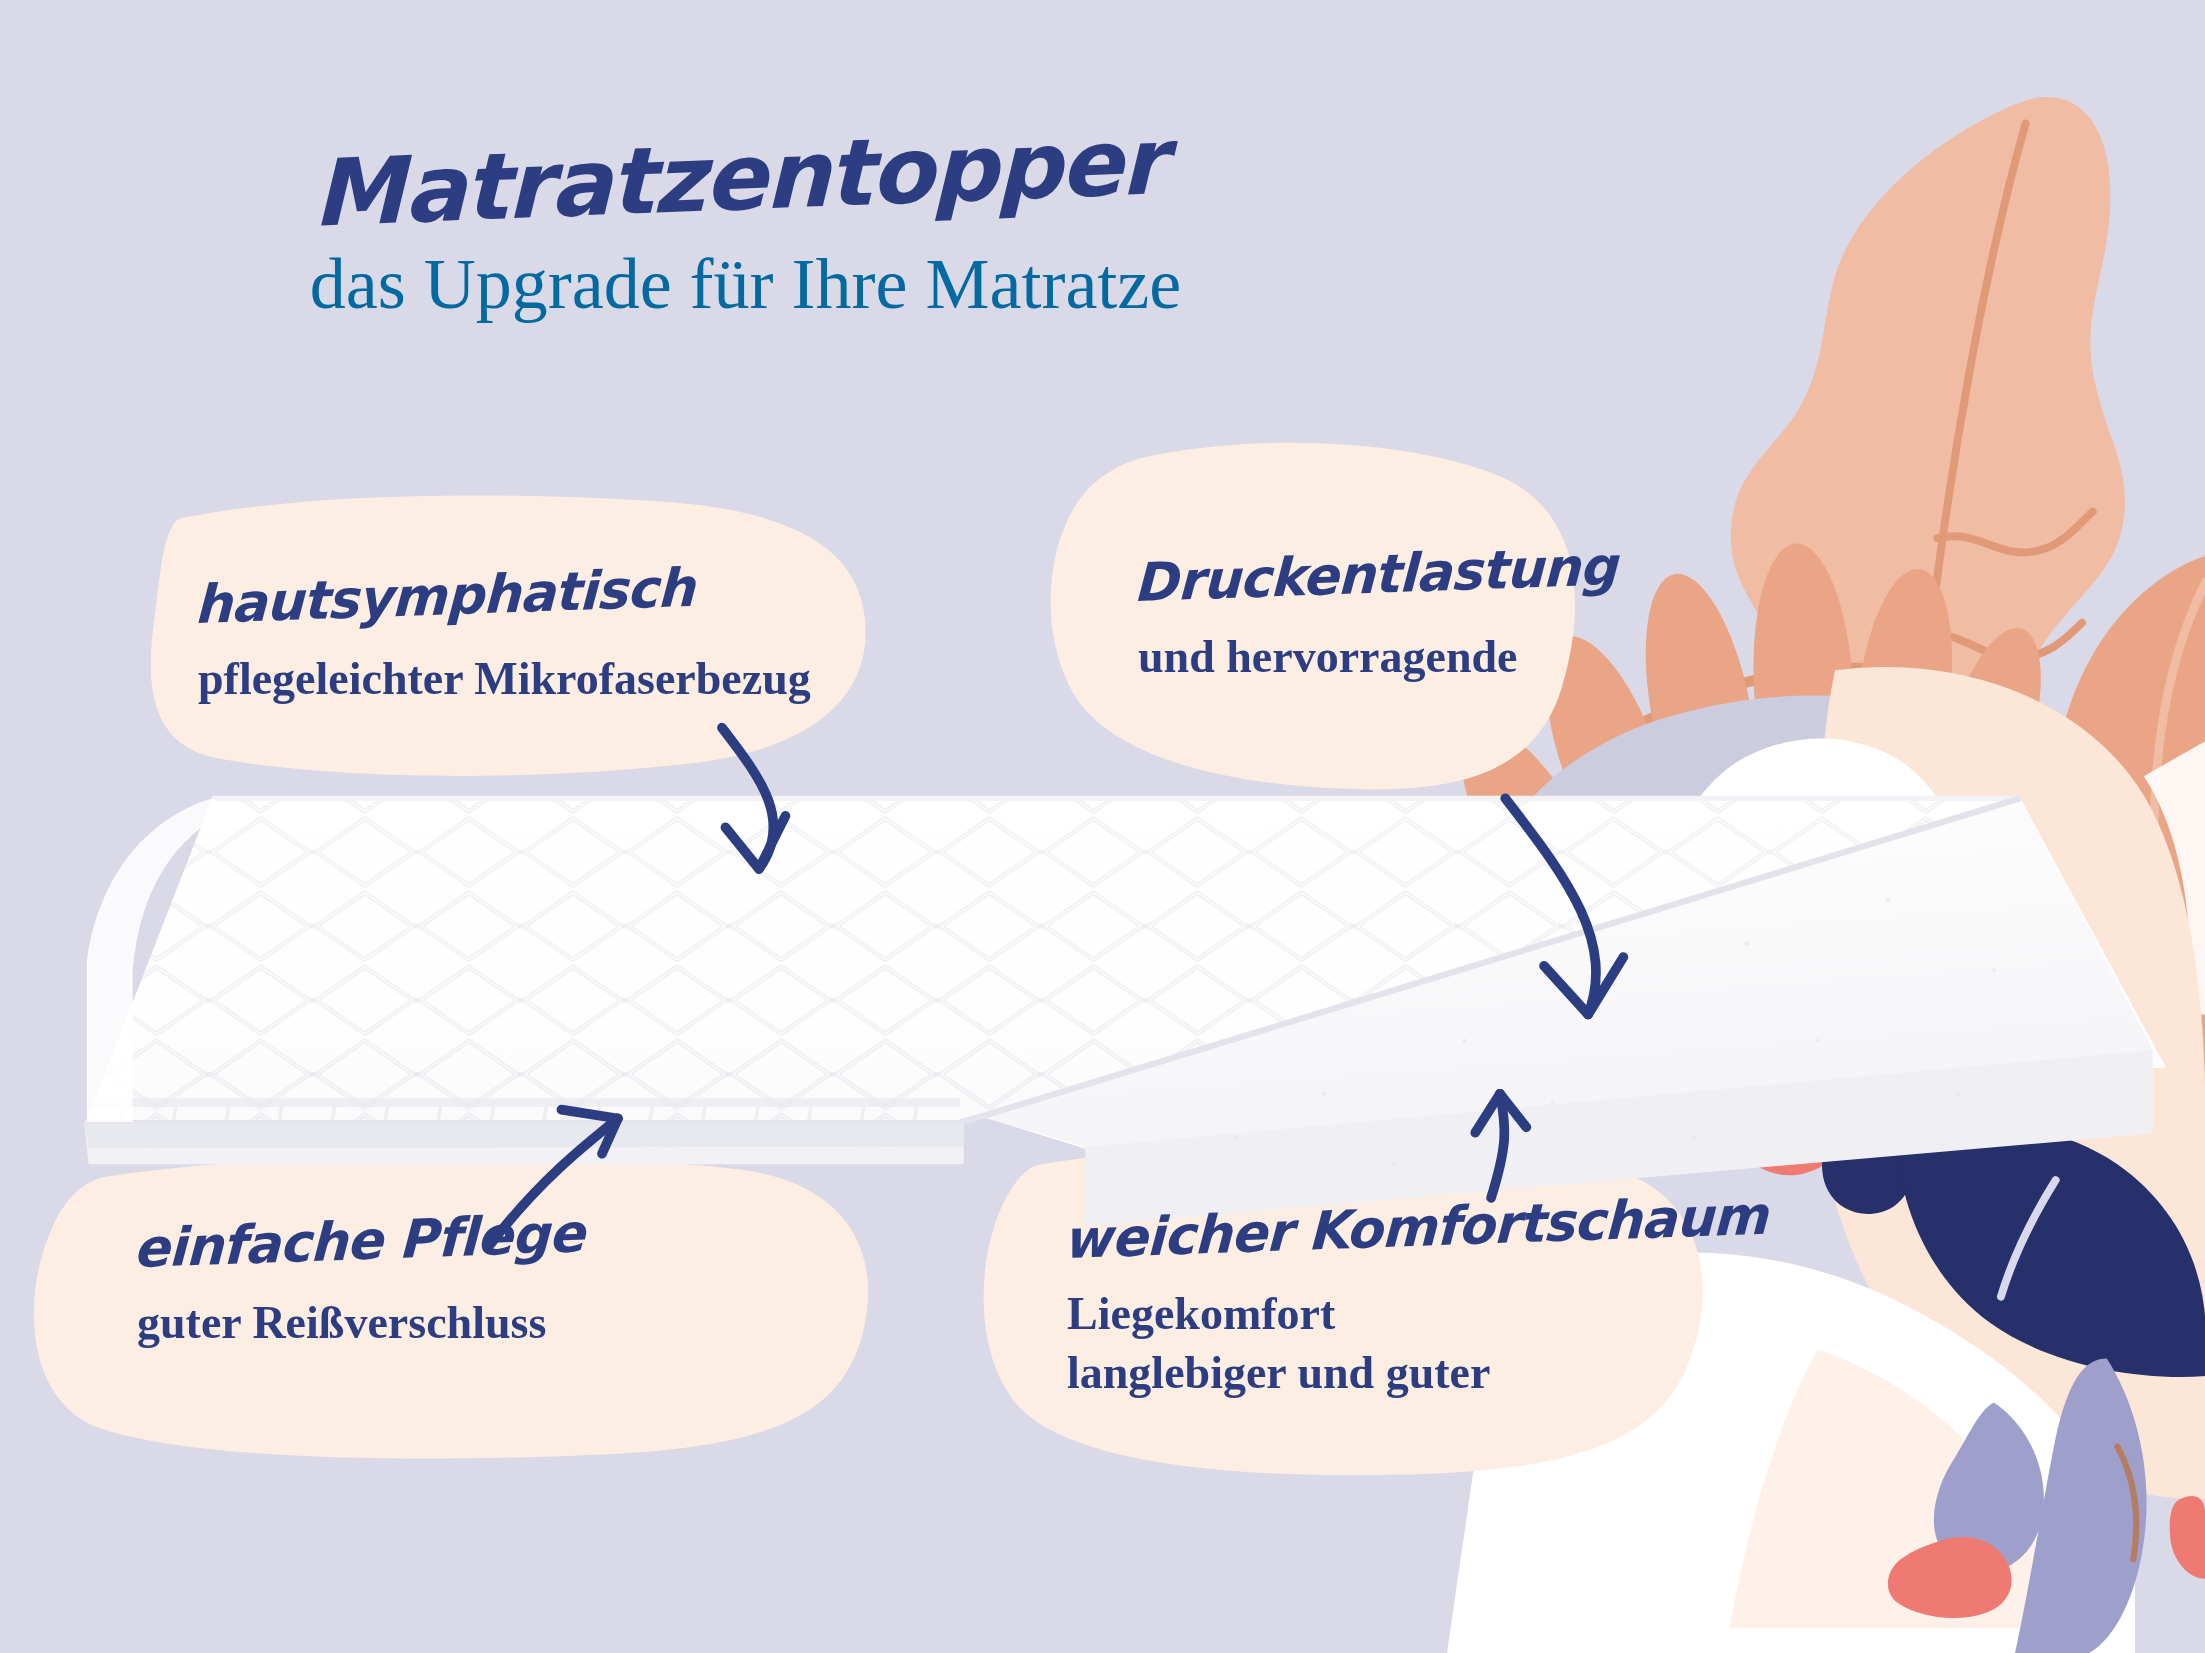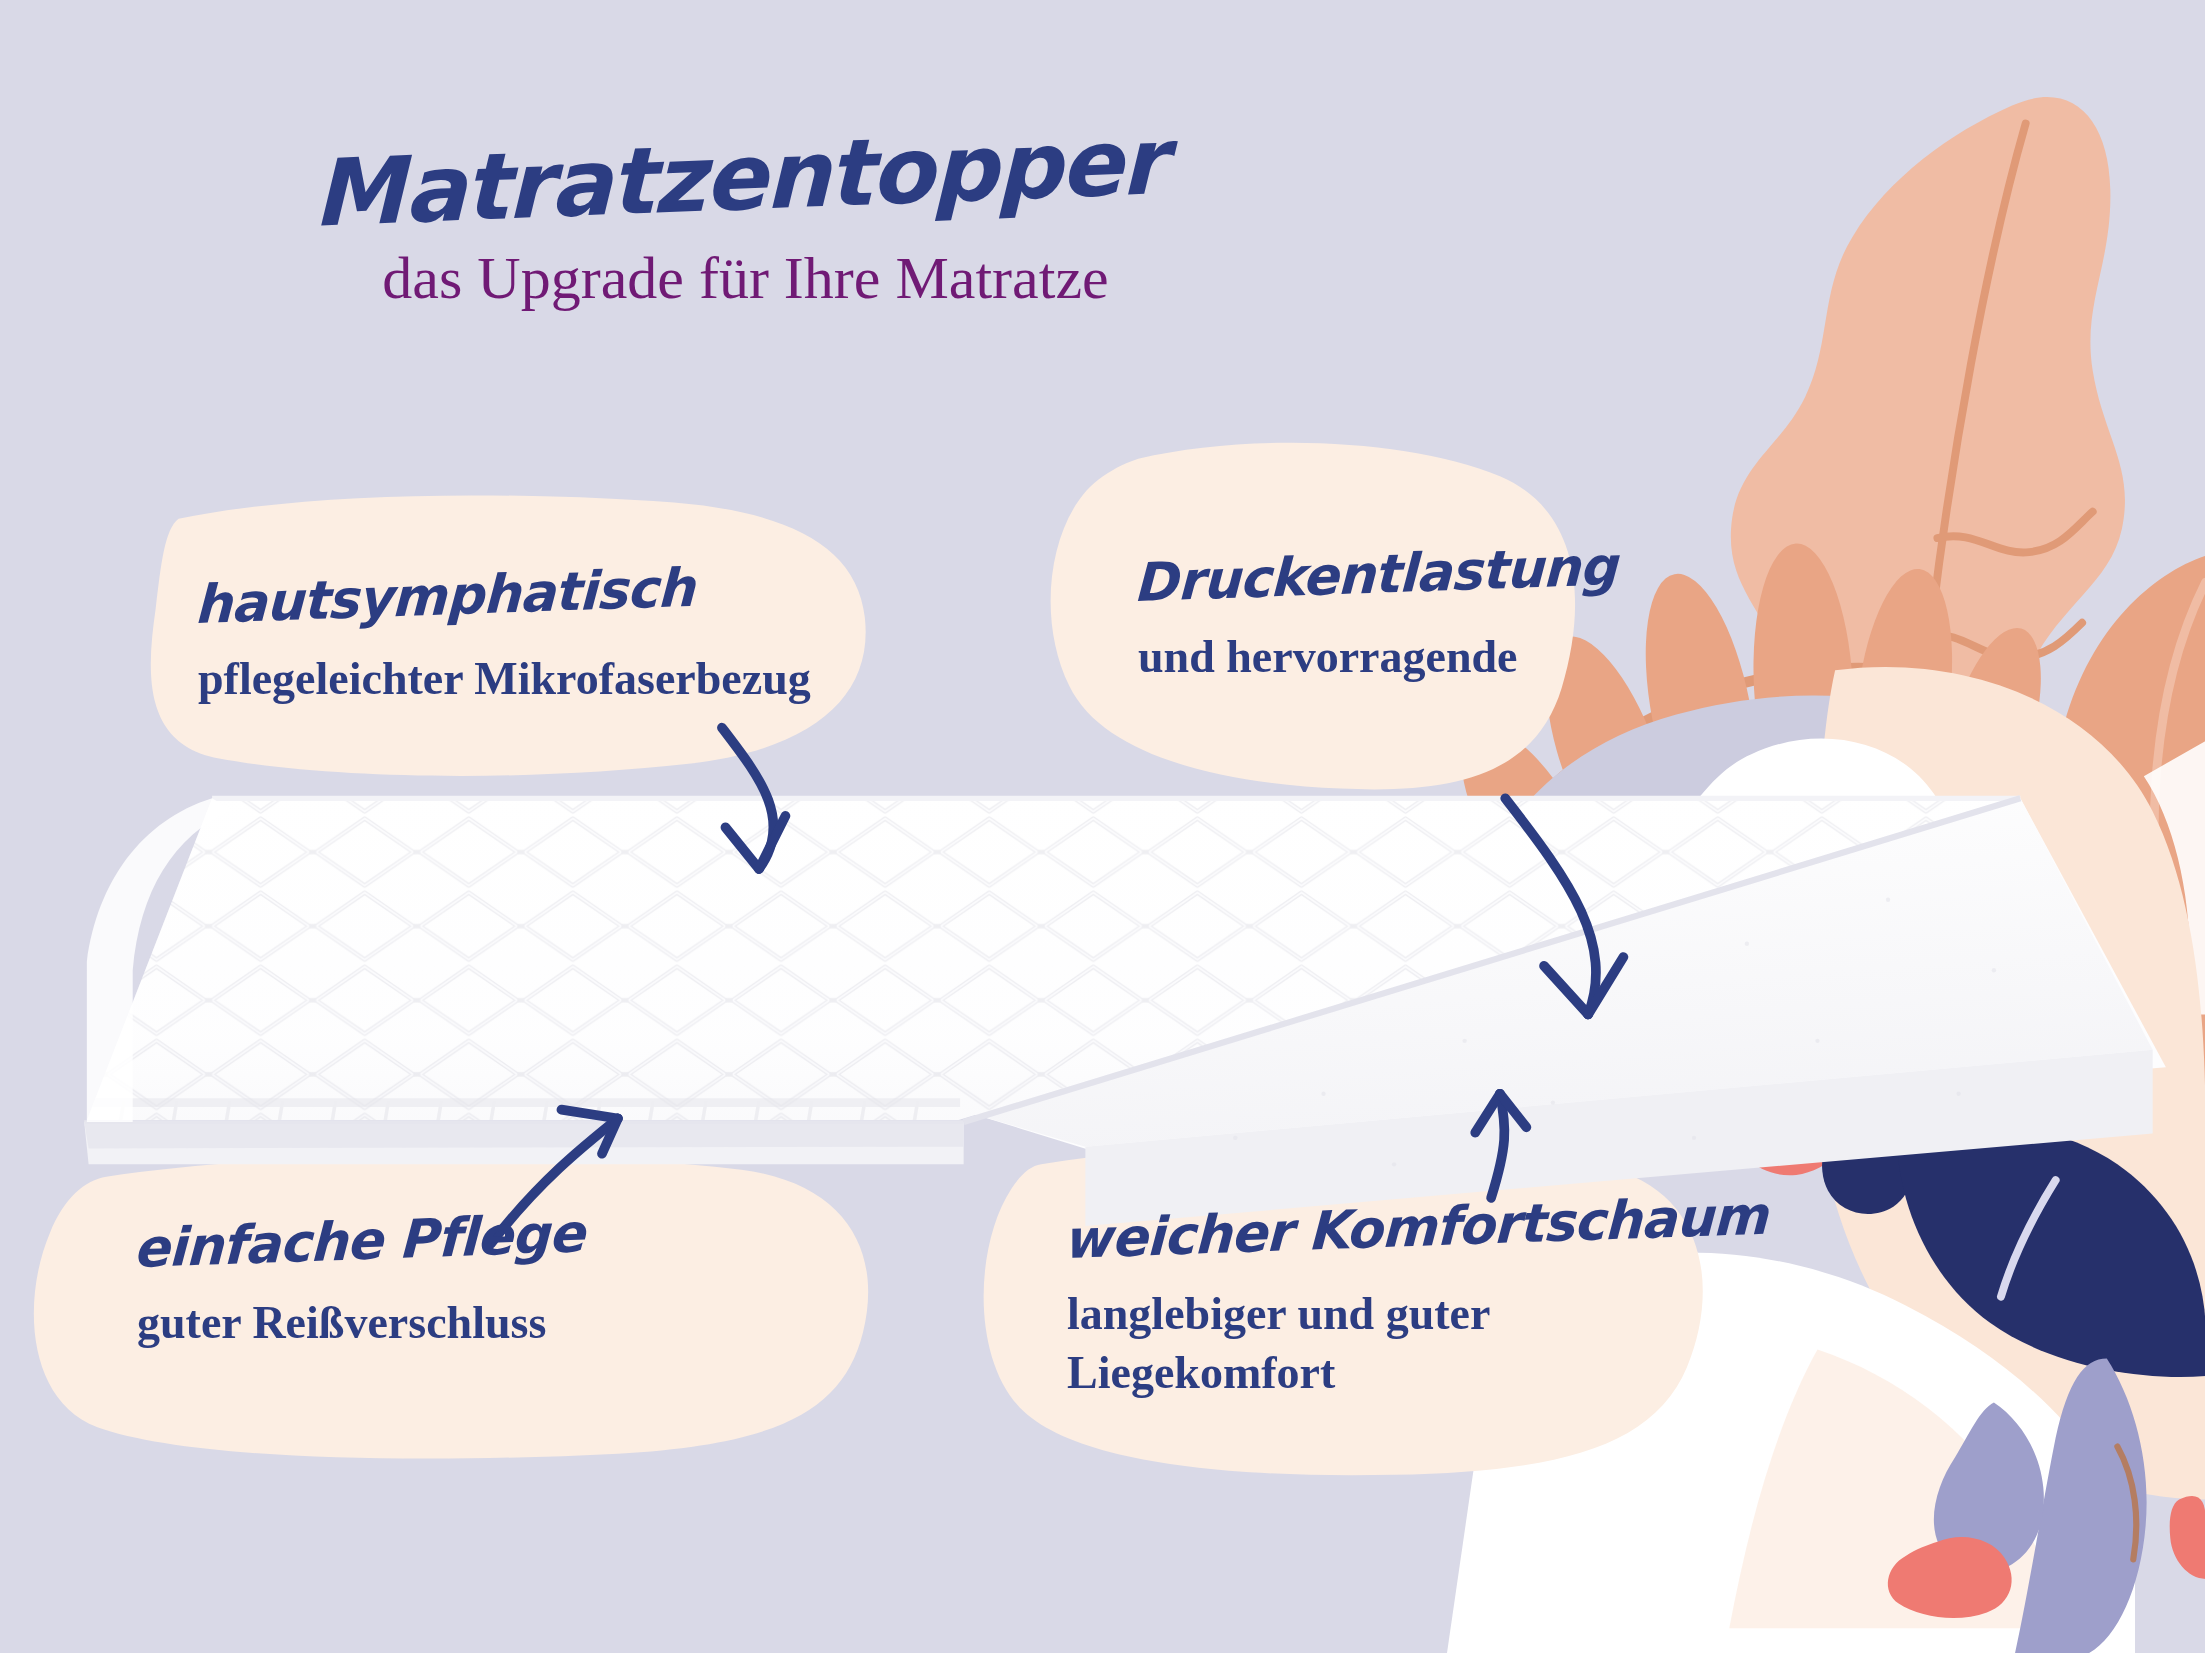--- a/index.html
+++ b/index.html
@@ -24,22 +24,22 @@
     font-size:92px;
     letter-spacing:-1.8px;
     color:#2c3d82;
     line-height:1.0;
     transform:rotate(-2.2deg) skewX(-5deg);
     transform-origin:center;
     white-space:nowrap;
   }
   #sub-title{
     font-family:"Liberation Serif", serif;
-    font-size:60px;
-    color:#701a75;
+    font-size:72px;
+    color:#0369a1;
     margin-top:23px;
     line-height:1.05;
     white-space:nowrap;
   }
 
   
   .callout{position:absolute;z-index:45;}
   .callout .headline{
     font-family:"DejaVu Sans", sans-serif;
     font-style:italic;
@@ -504,19 +504,19 @@
   <div class="callout" id="callout-pflege">
     <div class="headline">einfache Pflege</div>
     <div class="body">
       <div>guter Reißverschluss</div>
     </div>
   </div>
 
   <div class="callout" id="callout-komfortschaum">
     <div class="headline">weicher Komfortschaum</div>
     <div class="body">
+      <div>Liegekomfort</div>
       <div>langlebiger und guter</div>
-      <div>Liegekomfort</div>
     </div>
   </div>
 
 </div>
 
 
 </body></html>

